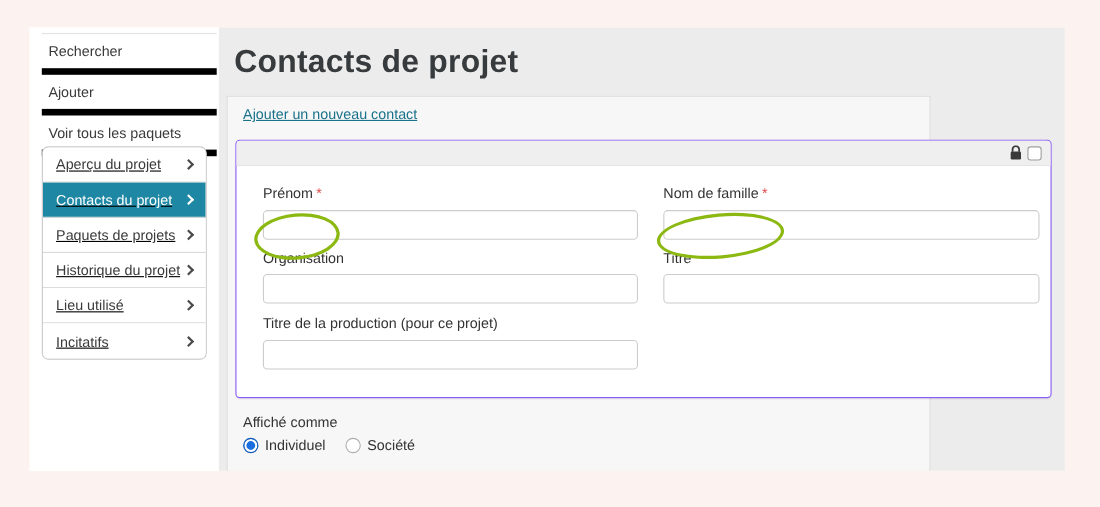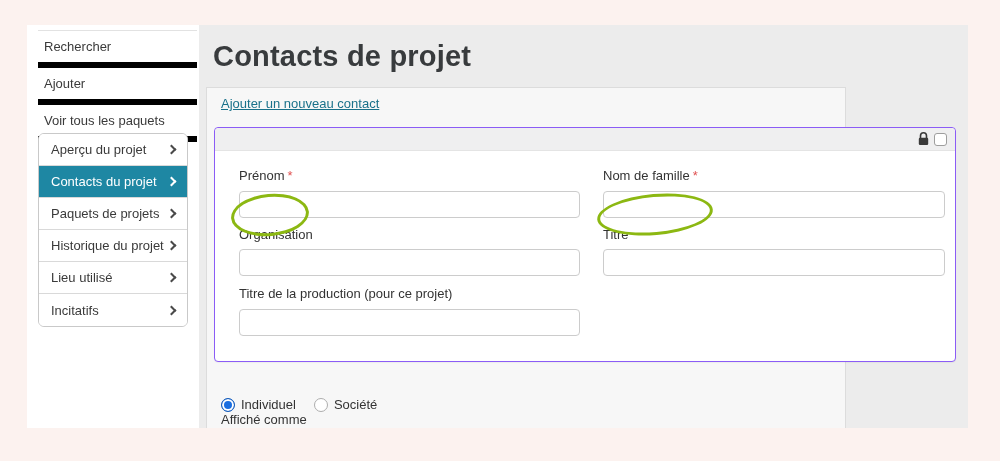--- a/index.html
+++ b/index.html
@@ -5,21 +5,21 @@
   * { margin:0; padding:0; box-sizing:border-box; }
   html,body { width:1000px; height:461px; }
   body { font-family:"Liberation Sans","DejaVu Sans",sans-serif; background:#fcf2ef; position:relative; overflow:hidden; }
 
   .app { position:absolute; left:27px; top:25px; width:941px; height:403px; background:#fff; }
 
   
   .sidebar { position:absolute; left:0; top:0; width:172px; height:403px; background:#fff; }
   .side-list { position:absolute; left:11px; right:2px; top:5px; border-top:1px solid #e2e2e2; }
   .side-list .side-item { display:block; padding:8px 0 8px 6px; font-size:13px; color:#3a3a3a; border-bottom:6px solid #000000; cursor:pointer; }
-  .nav-box { position:absolute; left:11px; top:108px; width:150px; border:1px solid #c9c9c9; border-radius:6px; overflow:hidden; background:#fff; }
+  .nav-box { position:absolute; left:11px; top:108px; width:150px; border:1px solid #c9c9c9; border-radius:6px; overflow:hidden; background:#fff;text-decoration:underline; }
   .nav-item { display:flex; align-items:center; justify-content:space-between; height:32px; padding:0 12px; font-size:13px; color:#3a3a3a; border-bottom:1px solid #d9d9d9; cursor:pointer; background:#fff; }
   .nav-item:last-child { border-bottom:none; }
   .nav-item.active { background:#1e87a3; color:#fff; }
   .chev { width:7px; height:7px; border-top:2px solid #4a4a4a; border-right:2px solid #4a4a4a; transform:rotate(45deg); flex:0 0 auto; }
   .nav-item.active .chev { border-color:#fff; }
 
   
   .main { position:absolute; left:172px; top:0; width:769px; height:403px; background:#ececec; }
   .page-title { position:absolute; left:14px; top:15px; font-size:29px; font-weight:bold; color:#383b3d; letter-spacing:.2px; }
   .panel { position:absolute; left:7px; top:62px; width:640px; height:341px; background:#f7f7f7; border:1px solid #dcdcdc; border-bottom:none; }
@@ -36,21 +36,21 @@
   .col-l { left:24px; width:341px; }
   .col-r { left:388px; width:342px; }
   .row1-lab { top:40px; } .row1-inp { top:63px; }
   .row2-lab { top:99px; } .row2-inp { top:121px; }
   .row3-lab { top:158px; } .row3-inp { top:181px; }
 
   .ellipse { position:absolute; border:3.5px solid #8cb812; border-radius:50%; pointer-events:none; }
   .ellipse-prenom { left:16px; top:66px; width:78px; height:42px; transform:rotate(-5deg); }
   .ellipse-nom { left:382px; top:66px; width:116px; height:41px; transform:rotate(-5deg); }
 
-  .displayed-as-label { position:absolute; left:14px; top:288px; font-size:13px; color:#333;margin-top:36px; }
+  .displayed-as-label { position:absolute; left:14px; top:288px; font-size:13px; color:#333; }
   .radio-row { position:absolute; left:14px; top:309px; display:flex; align-items:center; gap:18px; }
   .radio-opt { display:flex; align-items:center; gap:6px; font-size:13px; color:#333; cursor:pointer; }
   .radio { width:14px; height:14px; border-radius:50%; background:#fff; border:1px solid #adadad; display:inline-block; }
   .radio.checked { background:#1a6ee0; border:1px solid #155bb8; box-shadow:inset 0 0 0 2px #fff; }
 </style>
 </head>
 <body>
 
 <div class="app">
 

